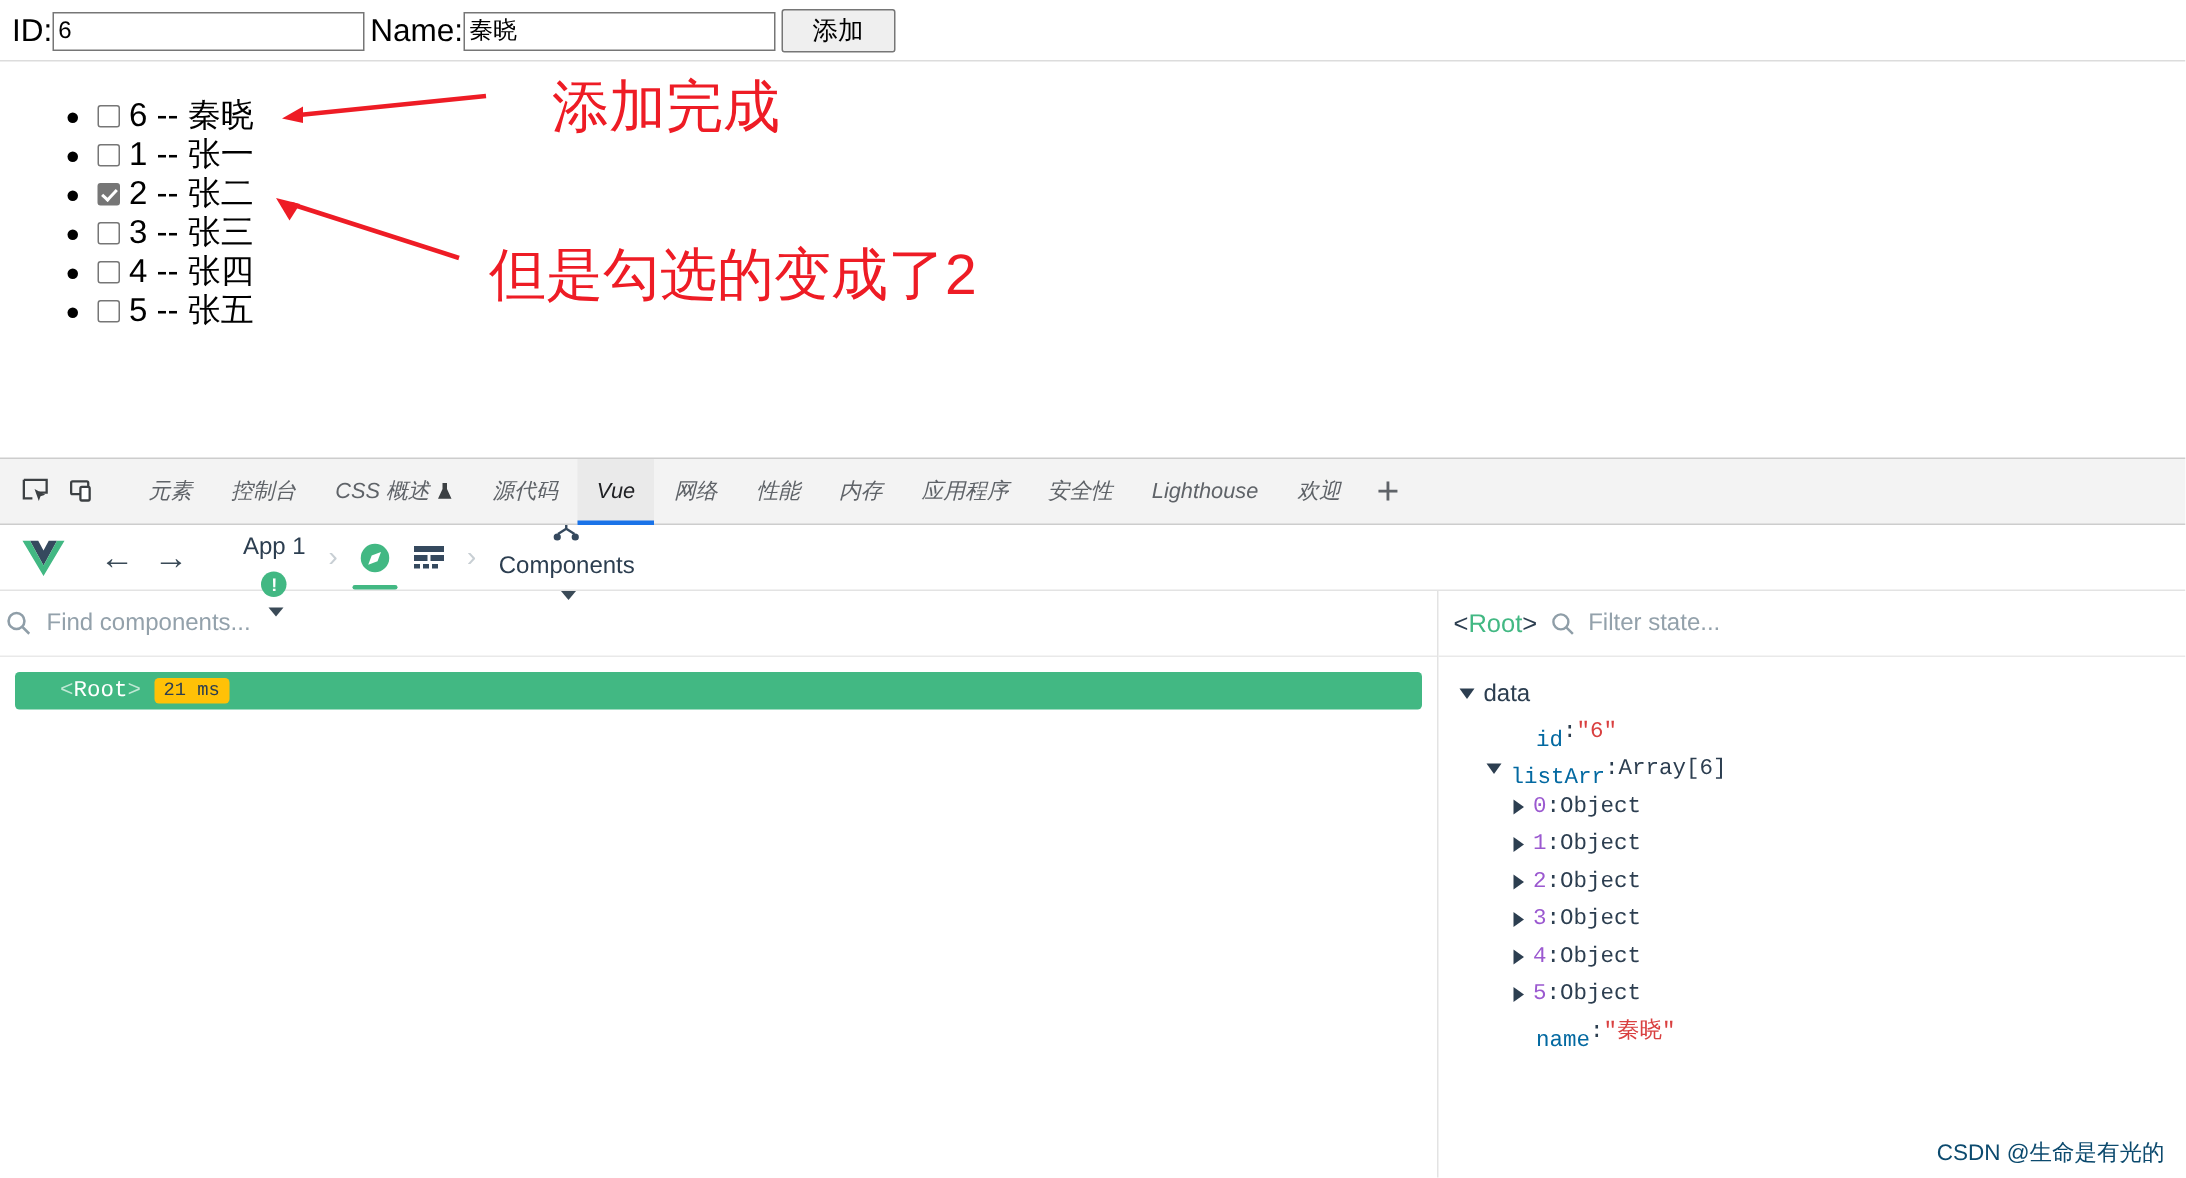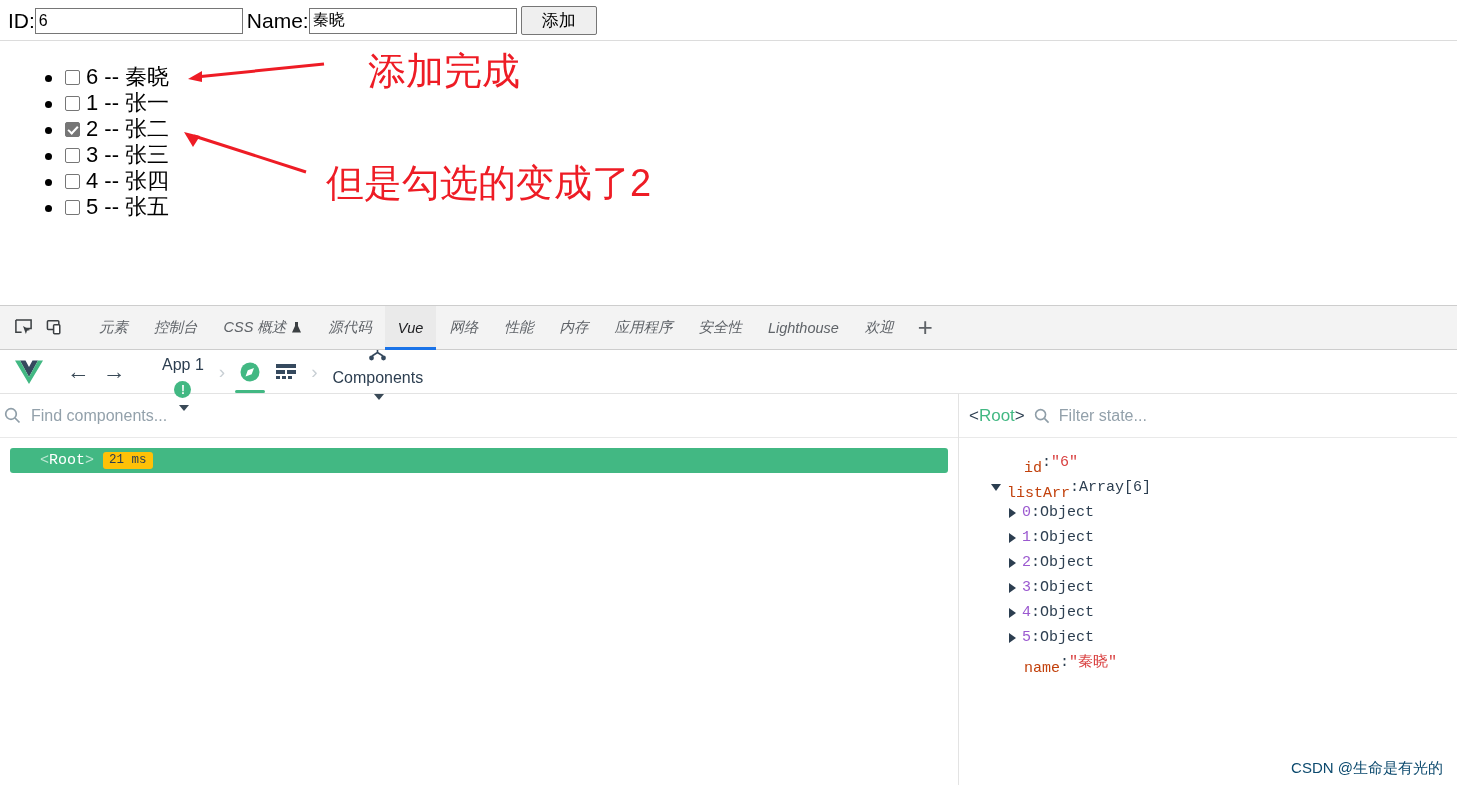--- a/index.html
+++ b/index.html
@@ -334,21 +334,21 @@
     border-top: 5px solid transparent;
     border-bottom: 5px solid transparent;
     border-left: 7px solid #2c3e50;
   }
   .tri.blank { width: 11px; margin-right: 6px; }
   .k-data {
     font-family: "Liberation Sans", sans-serif;
     font-size: 16px;
     color: #2c3e50;
   }
-  .k-prop { color: #c2410c; margin-top: 11px; }
+  .k-prop { color: #0369a1; margin-top: 11px; }
   .k-idx  { color: #9b59d0; }
   .v-str  { color: #d94040; }
   .v-type { color: #2c3e50; }
   .punct  { color: #2c3e50; }
 
   .watermark {
     position: absolute;
     right: 14px; bottom: 8px;
     font-size: 15px;
     color: #0c4a6e;
@@ -556,20 +556,24 @@
           <span class="search-ic">
             <svg width="16" height="16" viewBox="0 0 17 17">
               <circle cx="7" cy="7" r="5.3" fill="none" stroke="#8f9ea8" stroke-width="1.7"></circle>
               <path d="M11 11l4.5 4.5" stroke="#8f9ea8" stroke-width="1.7" fill="none"></path>
             </svg>
           </span>
           <span class="search-ph">Filter state...</span>
         </div>
 
         <div class="state-tree">
+          <div class="st-row" style="padding-left:14px;">
+            <span class="tri down"></span>
+            <span class="k-data">data</span>
+          </div>
 
           <div class="st-row" style="padding-left:48px;">
             <span class="tri blank"></span>
             <span class="k-prop">id</span>
             <span class="punct">: </span>
             <span class="v-str">"6"</span>
           </div>
 
           <div class="st-row" style="padding-left:32px;">
             <span class="tri down"></span>

